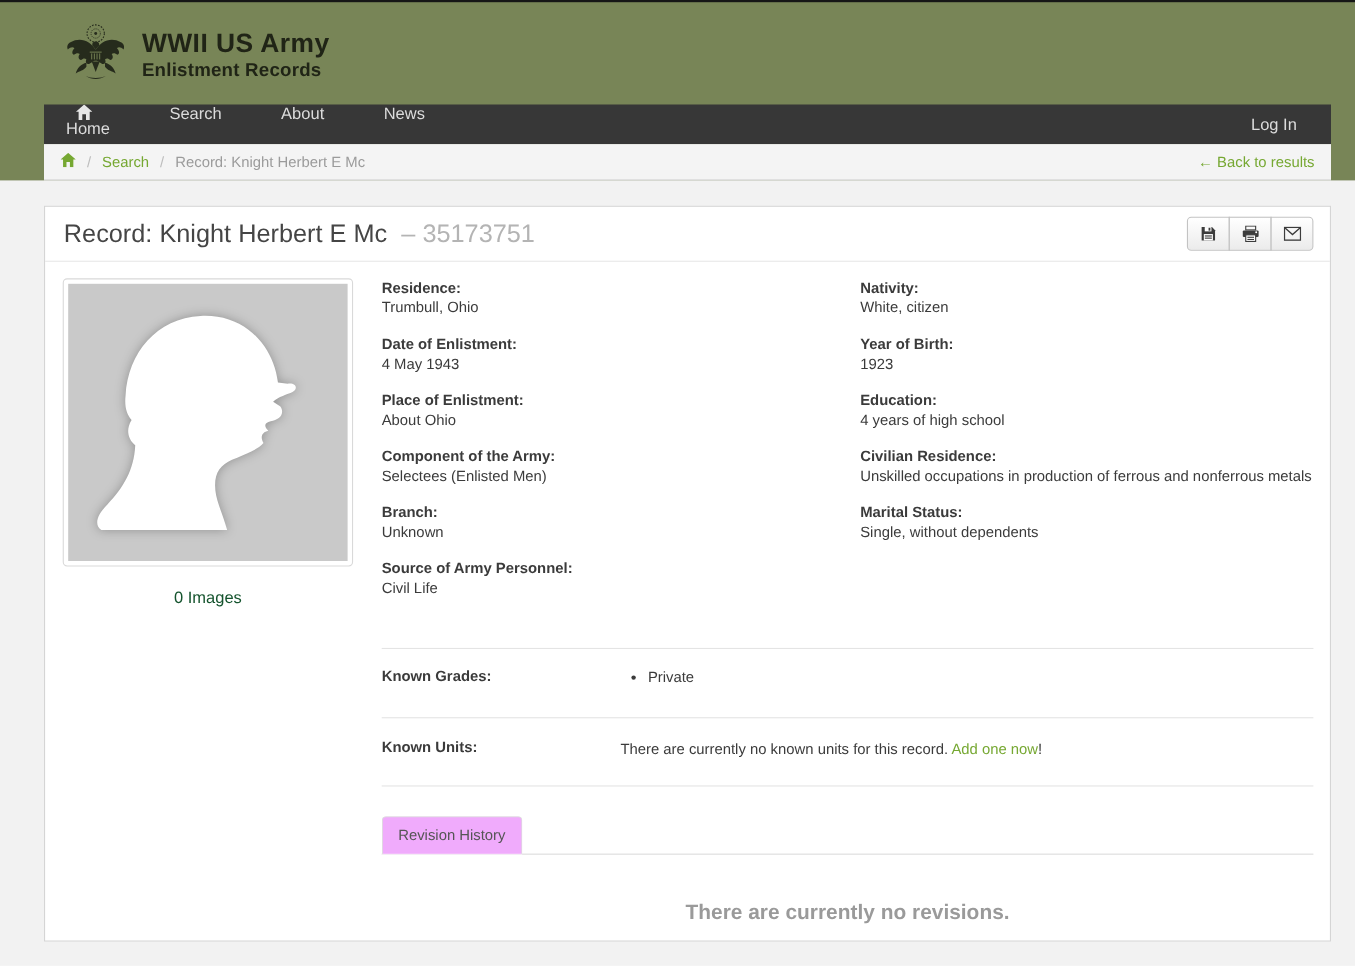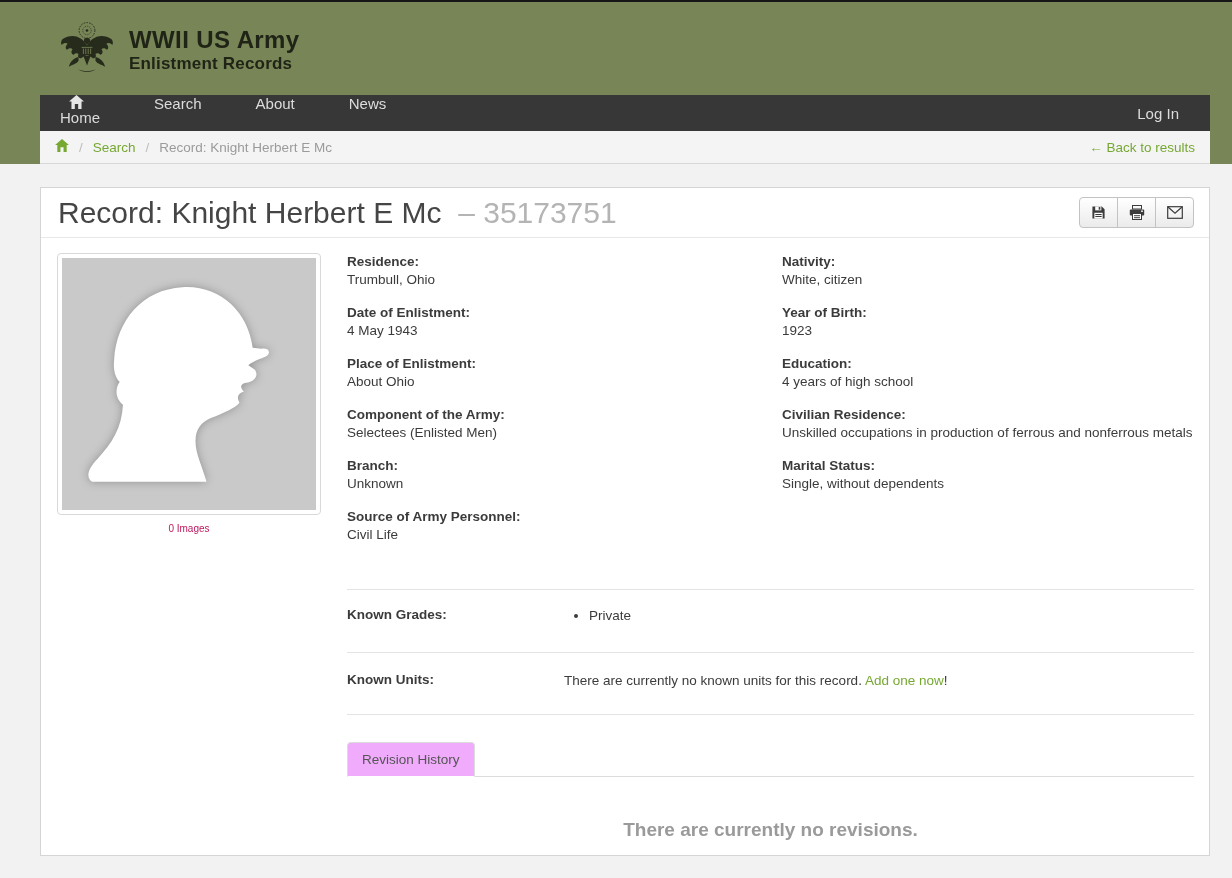--- a/index.html
+++ b/index.html
@@ -33,37 +33,37 @@
     display:flex; align-items:center; padding:0 15px; font-size:13.5px; }
   .crumb-sep { color:#bdbdbd; margin:0 10px; }
   .crumb-link { color:#76a832; text-decoration:none; cursor:pointer; }
   .crumb-current { color:#9b9b9b; }
   .crumb-back { margin-left:auto; color:#76a832; cursor:pointer; }
 
   
   .card { margin-top:23px; background:#ffffff; border:1px solid #d5d5d5; height:669px; }
   .card-head { height:50px; display:flex; align-items:center; justify-content:space-between;
     padding:0 15px 0 17px; border-bottom:1px solid #e8e8e8; }
-  .page-title { font-size:30px; color:#454545; font-weight:normal;text-align:right; }
+  .page-title { font-size:23px; color:#454545; font-weight:normal;text-align:right; }
   .page-title .serial { color:#b4b4b4; }
   .btn-group { display:flex; }
   .btn { width:39px; height:31px; background:linear-gradient(#ffffff,#ebebeb); border:1px solid #c3c3c3;
     display:flex; align-items:center; justify-content:center; cursor:pointer; }
   .btn + .btn { margin-left:-1px; }
   .btn.first { border-radius:4px 0 0 4px; }
   .btn.last { border-radius:0 4px 4px 0; }
 
   .card-body { display:flex; padding:15px 15px 0 16px; }
 
   
   .left-col { width:264px; flex:0 0 auto; }
   .thumb { width:264px; height:262px; border:1px solid #d9d9d9; border-radius:4px; padding:4px; background:#fff; }
   .thumb-inner { width:100%; height:100%; background:#c9c9c9; display:flex; align-items:center; justify-content:center; overflow:hidden; }
   .silhouette { width:96%; height:96%; filter:drop-shadow(0 0 5px rgba(0,0,0,0.28)); }
-  .thumb-caption { margin-top:8px; text-align:center; font-size:10px; color:#be185d; }
+  .thumb-caption { margin-top:20px; text-align:center; font-size:15px; color:#14532d; }
 
   
   .right-col { flex:1; margin-left:26px; }
   .fields-row { display:flex; }
   .fields-col1 { width:435px; flex:0 0 auto; }
   .fields-col2 { flex:1; }
   .field { margin-bottom:15px; font-size:13.5px; line-height:18px; }
   .field .f-label { font-weight:bold; color:#3b3b3b; }
   .field .f-value { color:#3b3b3b; }
 

